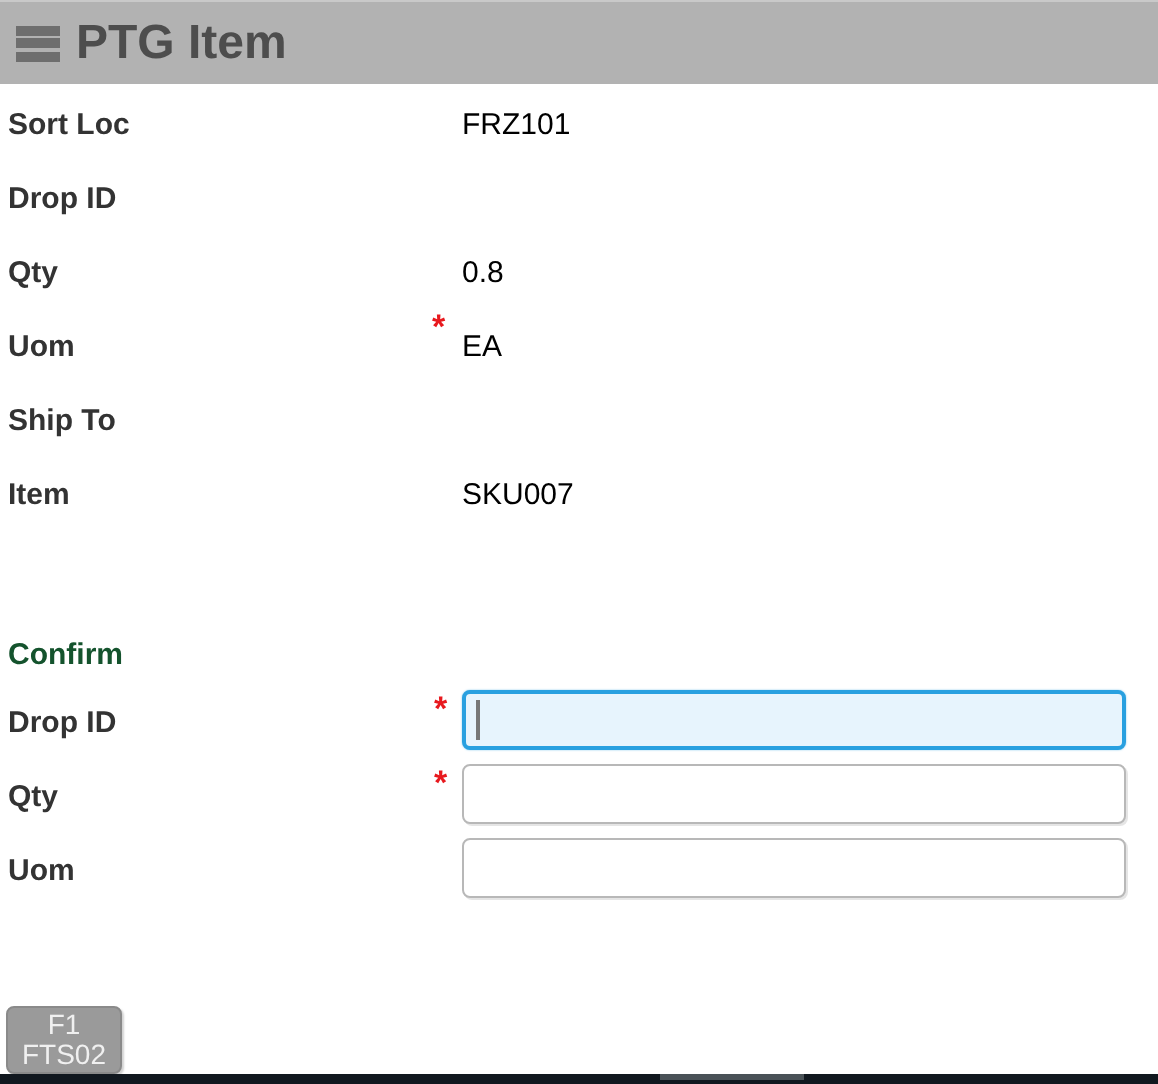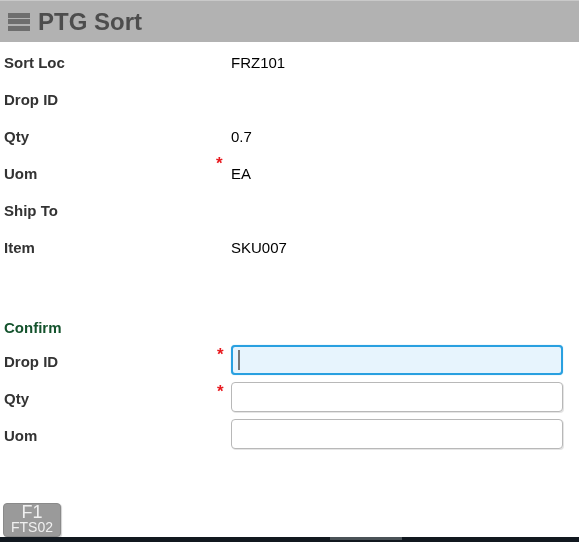--- a/index.html
+++ b/index.html
@@ -187,21 +187,21 @@
     justify-content: center;
     box-sizing: border-box;
     padding: 0;
     box-shadow: 1px 1px 1px rgba(0,0,0,0.18);
   }
   #button-f1 {
     left: 3px;
     width: 58px;
     height: 34px;
   }
-  #button-f1 .line1 { font-size: 18px; }
+  #button-f1 .line1 { font-size: 14px; }
   #button-f1 .line2 { font-size: 14px; }
   #button-f3 {
     left: 66px;
     width: 51px;
     height: 34px;
     font-size: 16px;
   }
   #bottom-strip {
     position: absolute;
     left: 0;
@@ -221,38 +221,38 @@
 </style>
 </head>
 <body>
 
 <div id="app-header">
   <div id="hamburger-icon">
     <i></i>
     <i></i>
     <i></i>
   </div>
-  <div id="header-title">PTG Sort</div>
+  <div id="header-title">PTG Item</div>
 </div>
 
 <div id="form-body">
 
   <div class="info-row" style="top:11px;">
     <span class="row-label">Sort Loc</span>
     <span class="row-value">FRZ101</span>
   </div>
 
   <div class="info-row" style="top:48px;">
     <span class="row-label">Drop ID</span>
     <span class="row-value"></span>
   </div>
 
   <div class="info-row" style="top:85px;">
     <span class="row-label">Qty</span>
-    <span class="row-value">0.7</span>
+    <span class="row-value">0.8</span>
   </div>
 
   <div class="info-row" style="top:122px;">
     <span class="row-label">Uom</span>
     <span class="req-star value-star">*</span>
     <span class="row-value">EA</span>
   </div>
 
   <div class="info-row" style="top:159px;">
     <span class="row-label">Ship To</span>

